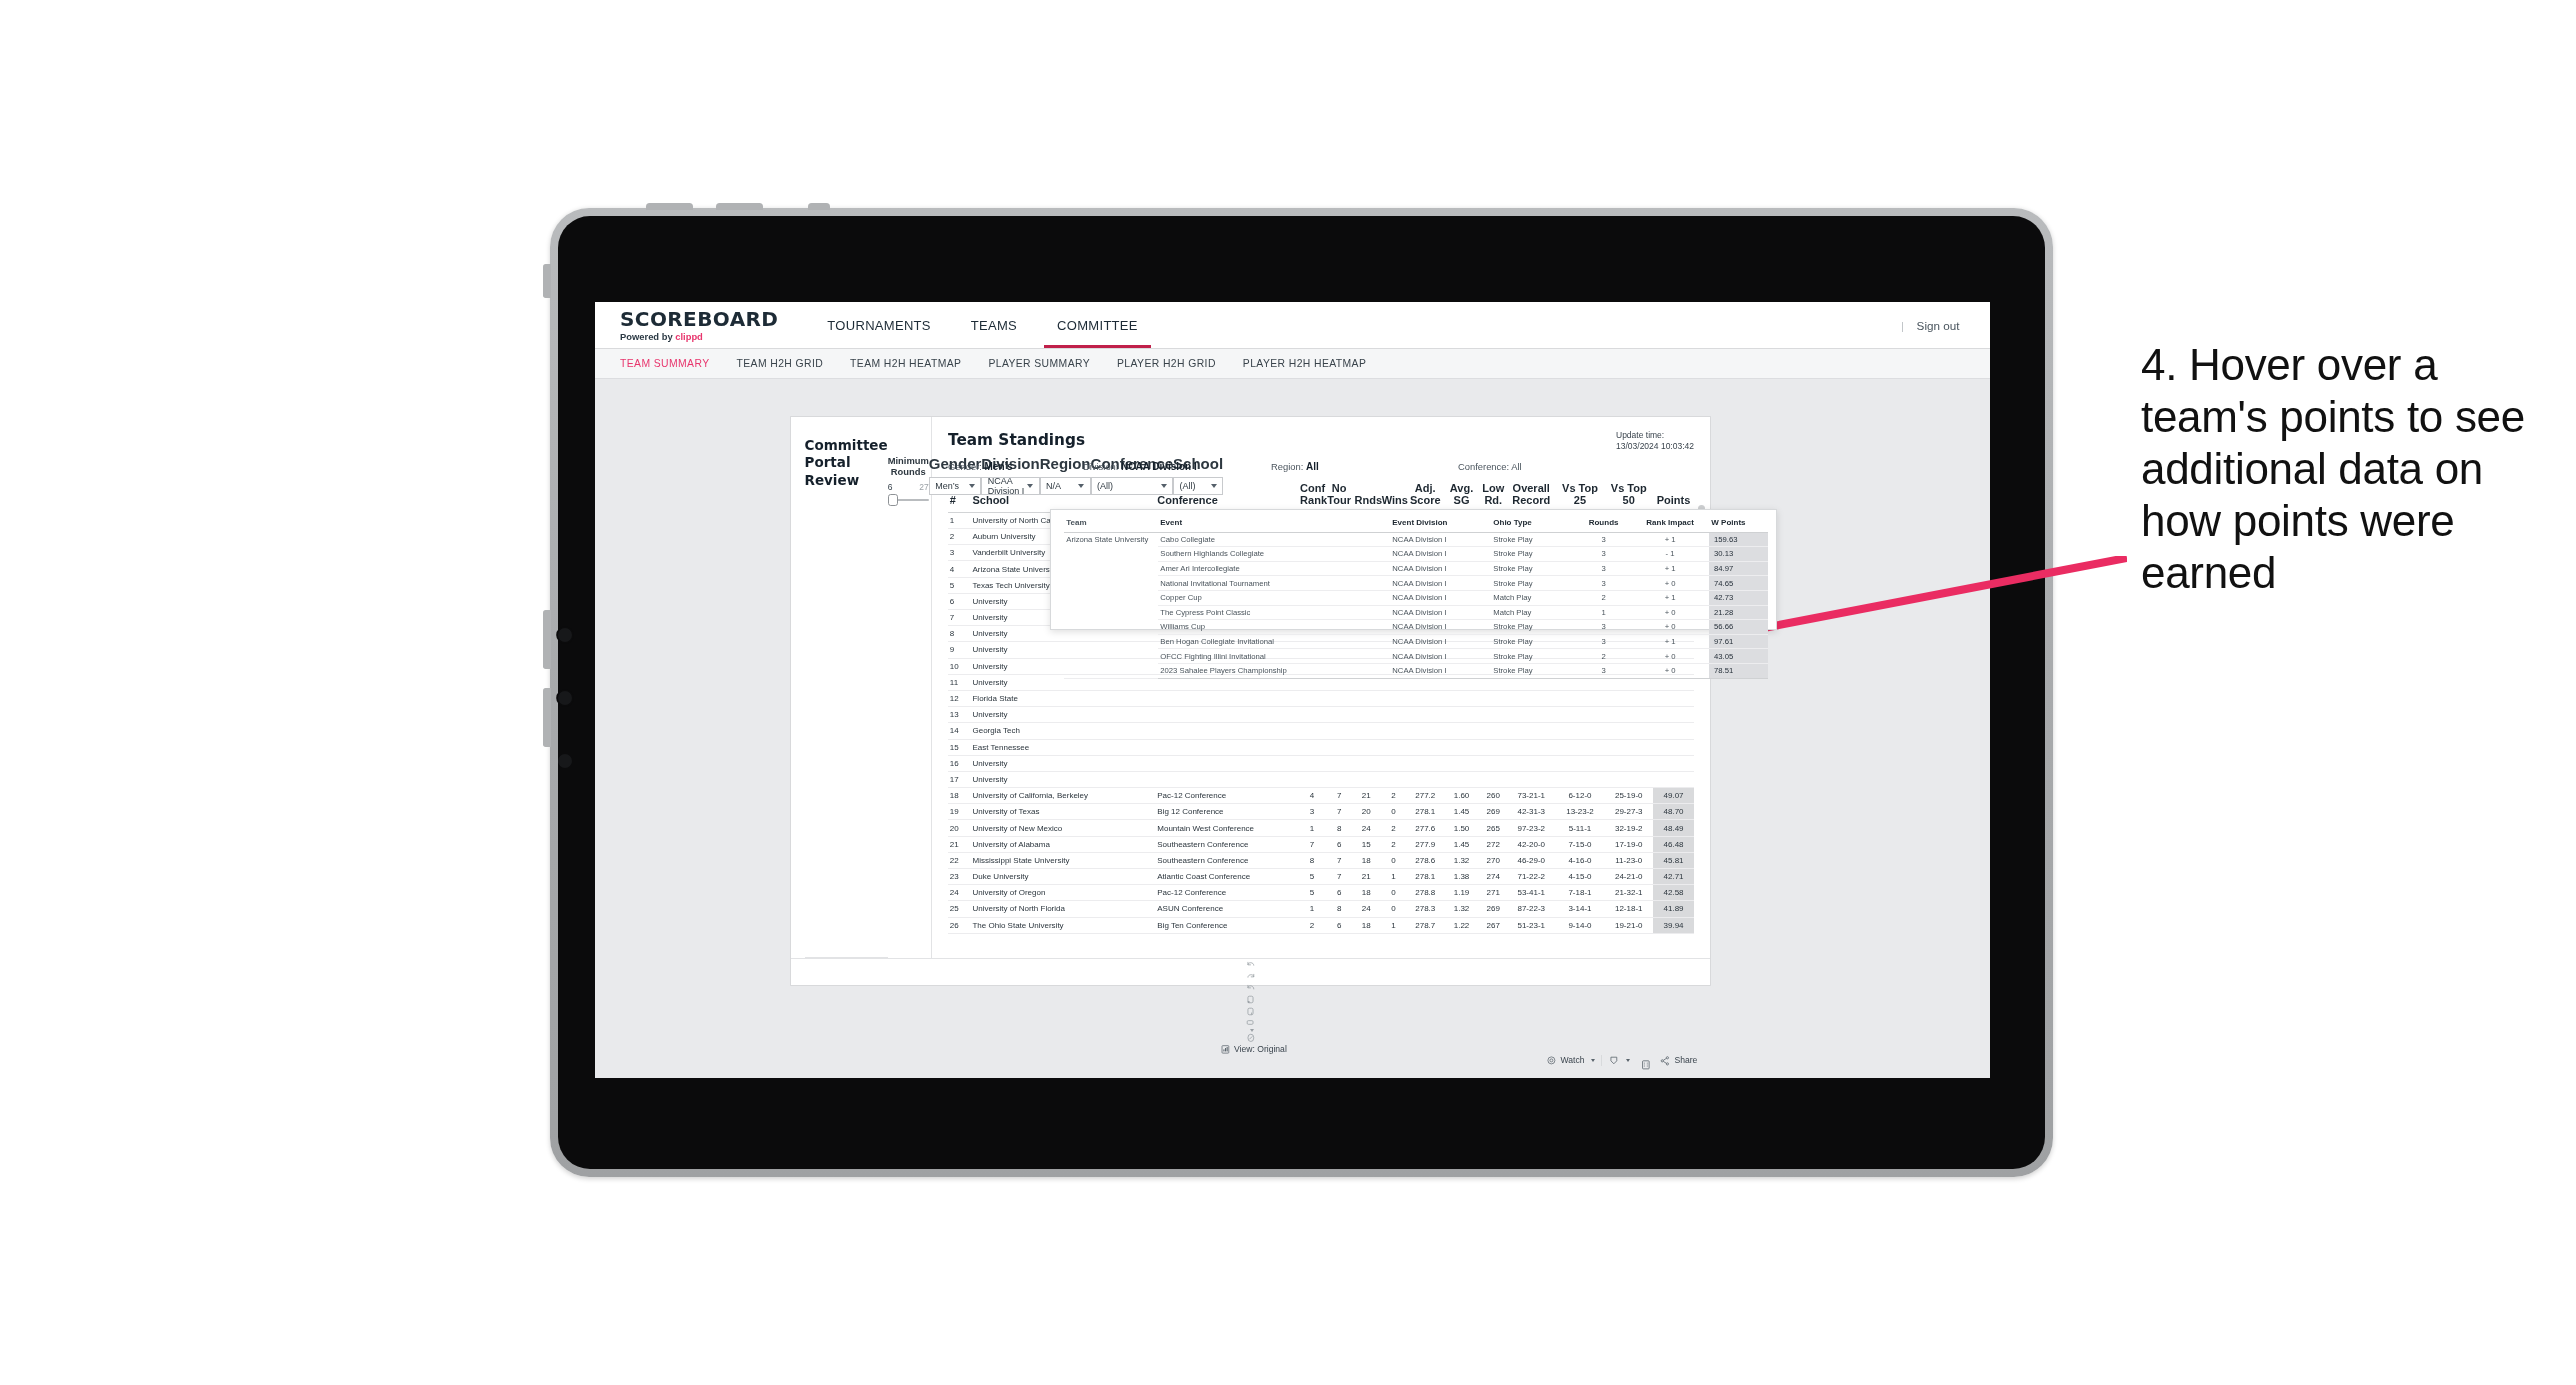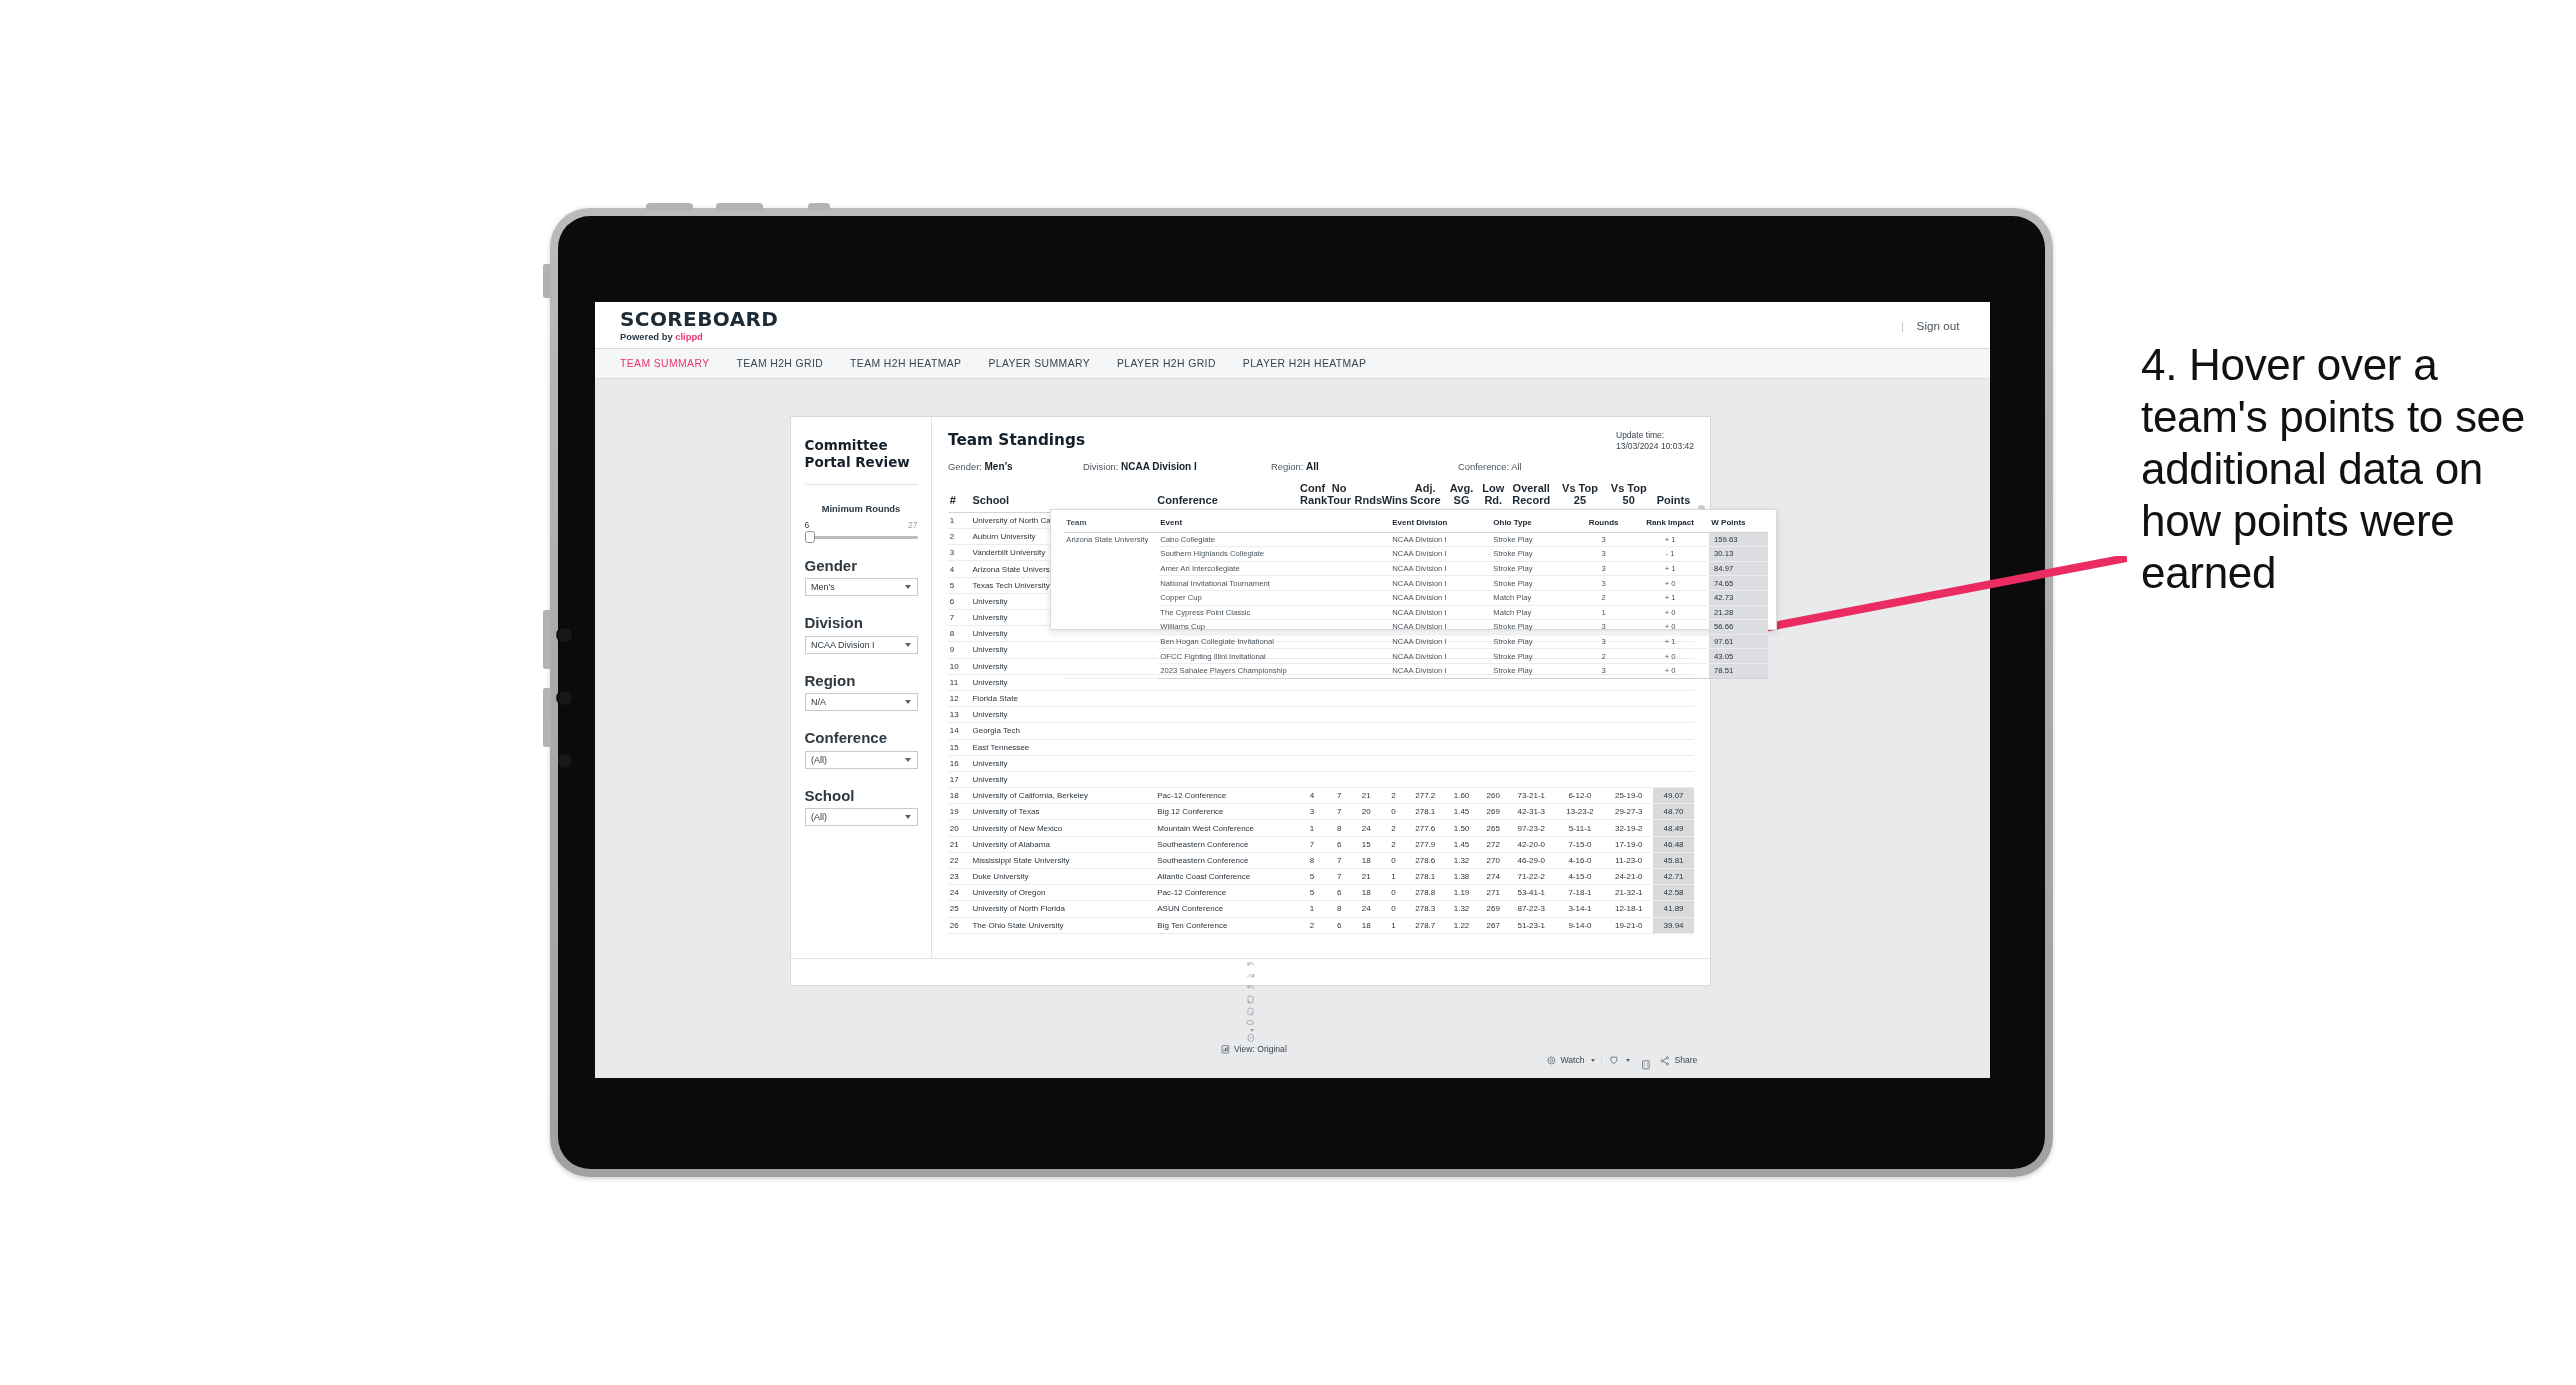--- a/index.html
+++ b/index.html
@@ -103,21 +103,21 @@
     background:#ffffff;
     box-shadow:0 0 0 0.9px #d6d8da;
     display:flex; flex-direction:column;
   }
   .dash-body { flex:1; display:flex; min-height:0; }
 
   
   .filters {
     width:141px; border-right:0.9px solid #e2e3e5;
     padding:20px 13.5px 0 13.5px;
-    display:flex; flex-direction:column;
+    display:flex; flex-direction:row;
   }
   .portal-title {
     font-family:"DejaVu Sans", sans-serif;
     font-size:13.5px; font-weight:bold; color:#15202b; line-height:1.28;
     padding-bottom:12.6px; border-bottom:0.9px solid #e2e3e5;
   }
   .filter-block { margin-top:18px; }
   .filter-label {
     font-size:15px; font-weight:bold; color:#2e3840; margin-bottom:4.5px;
   }
@@ -261,20 +261,25 @@
 <div class="cam-dot"></div>
 <div class="cam-dot2"></div>
 <div class="cam-dot3"></div>
 
 <div id="app">
 
   <div class="topnav">
     <div class="brand">
       <div class="brand-name">SCOREBOARD</div>
       <div class="brand-sub"><span>Powered by </span><span class="clippd">clippd</span></div>
+    </div>
+    <div class="topnav-items">
+      <div class="topnav-item">TOURNAMENTS</div>
+      <div class="topnav-item">TEAMS</div>
+      <div class="topnav-item active">COMMITTEE</div>
     </div>
     <div class="signout-wrap">
       <span class="signout-div">|</span>
       <span>Sign out</span>
     </div>
   </div>
 
   <div class="subnav">
     <div class="subnav-item active">TEAM SUMMARY</div>
     <div class="subnav-item">TEAM H2H GRID</div>

